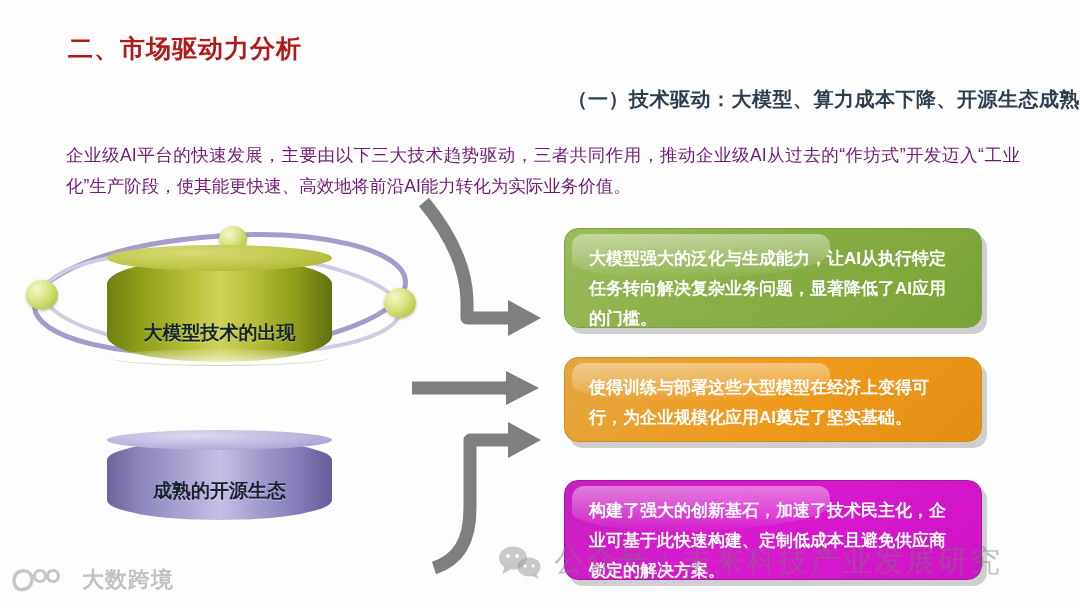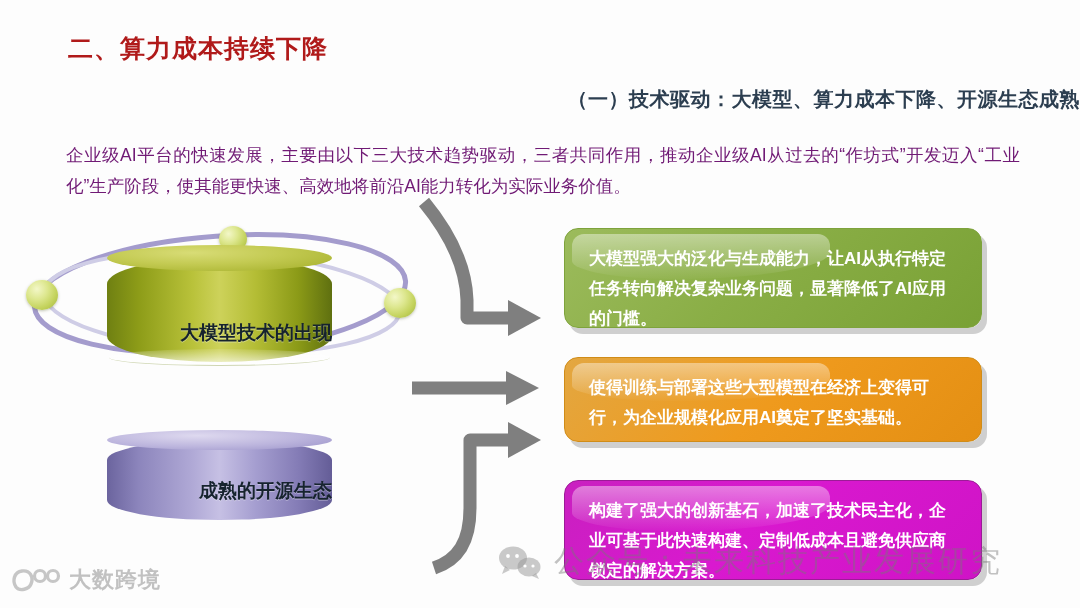--- a/index.html
+++ b/index.html
@@ -65,21 +65,21 @@
     position: absolute;
     left: 0;
     width: 225px;
     box-sizing: border-box;
   }
   .cyl .label {
     position: absolute;
     left: 0;
     right: 0;
     bottom: 16px;
-    text-align: right;
+    text-align: center;
     font-size: 19px;
     font-weight: bold;
     color: #16232e;
     text-shadow: 0 1px 0 rgba(255,255,255,0.35);
   }
   
   .cyl-top {
     top: 0;
     height: 104px;
     background: linear-gradient(to right,
@@ -233,36 +233,36 @@
     color: rgba(120,120,120,0.45);
     letter-spacing: 2px;
     white-space: nowrap;
     z-index: 5;
   }
   .wm-logo-left {
     position: absolute;
     left: 10px;
     top: 565px;
     display: flex;
-    gap: 7px;
+    gap: 20px;
     z-index: 5;
   }
   .wm-logo-left .mark-text {
     font-size: 22px;
     font-weight: bold;
     color: rgba(190,190,190,0.95);
     letter-spacing: 1px;
   }
 </style>
 </head>
 <body>
 
 <div class="slide">
 
-  <div class="section-title">二、算力成本持续下降</div>
+  <div class="section-title">二、市场驱动力分析</div>
 
   <div class="sub-title">（一）技术驱动：大模型、算力成本下降、开源生态成熟</div>
 
   <div class="body-text">企业级AI平台的快速发展，主要由以下三大技术趋势驱动，三者共同作用，推动企业级AI从过去的“作坊式”开发迈入“工业化”生产阶段，使其能更快速、高效地将前沿AI能力转化为实际业务价值。</div>
 
   <div class="orbit-wrap">
     <svg width="420" height="155" viewBox="0 0 420 155">
       <ellipse cx="210" cy="72" rx="186" ry="58" fill="none" stroke="#a49ccd" stroke-width="5" transform="rotate(-4 210 72)"></ellipse>
       <ellipse cx="212" cy="80" rx="178" ry="50" fill="none" stroke="#cfcde6" stroke-width="4" transform="rotate(3 212 80)"></ellipse>
     </svg>

